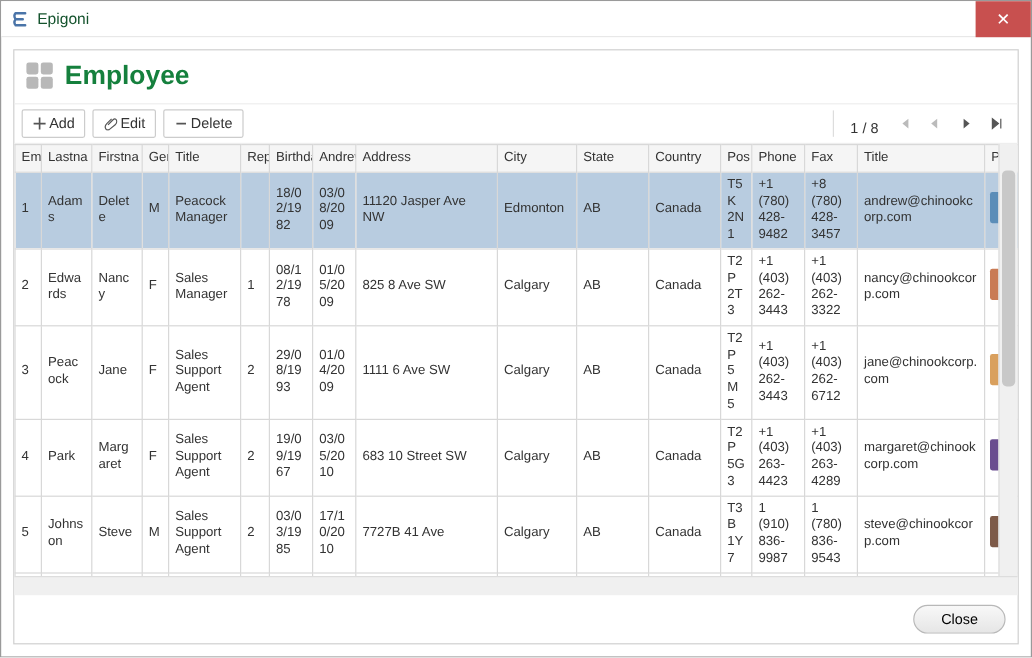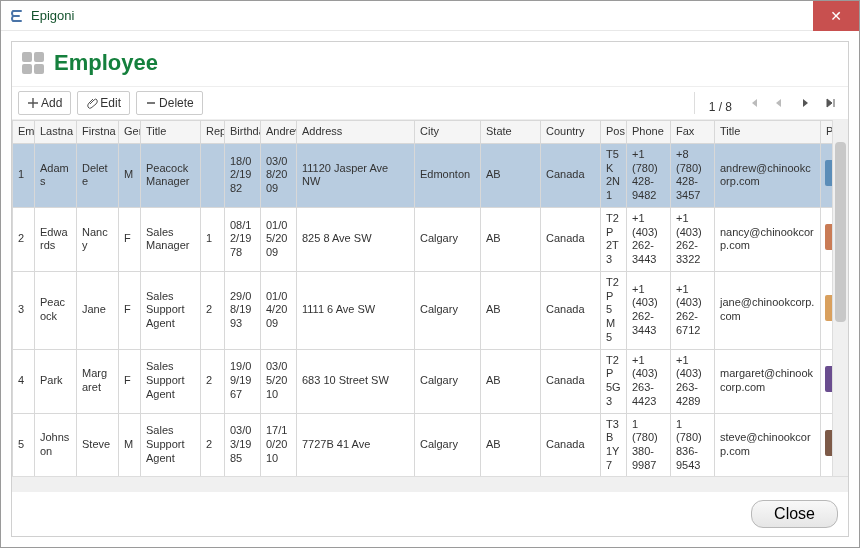--- a/index.html
+++ b/index.html
@@ -193,21 +193,21 @@
   }
   .footer {
     display:flex;
     justify-content: flex-end;
     padding: 8px 10px;
   }
   .close-dialog-btn {
     border: 1px solid #b8b8b8;
     background: linear-gradient(#f8f8f8,#e6e6e6);
     padding: 4px 22px;
-    font-size: 16px;
+    font-size: 12px;
     cursor: pointer;
     border-radius: 12px;
   }
 </style>
 </head>
 <body>
 
 <div class="window">
 
   <div class="titlebar">
@@ -414,21 +414,21 @@
                 <td>M</td>
                 <td>Sales Support Agent</td>
                 <td>2</td>
                 <td>03/03/1985</td>
                 <td>17/10/2010</td>
                 <td>7727B 41 Ave</td>
                 <td>Calgary</td>
                 <td>AB</td>
                 <td>Canada</td>
                 <td>T3B 1Y7</td>
-                <td>1 (780) 380-9987</td>
+                <td>1 (910) 836-9987</td>
                 <td>1 (780) 836-9543</td>
                 <td>steve@chinookcorp.com</td>
                 <td class="photo-cell"><span class="photo" style="background: rgb(125, 90, 72);"></span></td>
               </tr>
               <tr>
                 <td>6</td>
                 <td>Mitchell</td>
                 <td>Michael</td>
                 <td>M</td>
                 <td>IT Manager</td>

